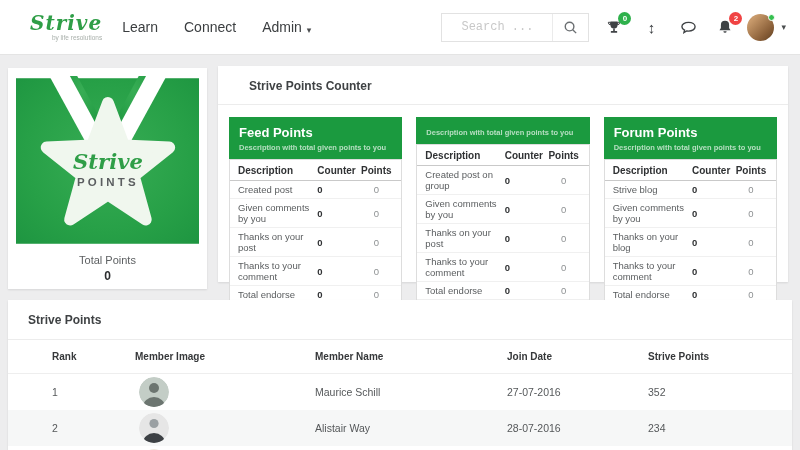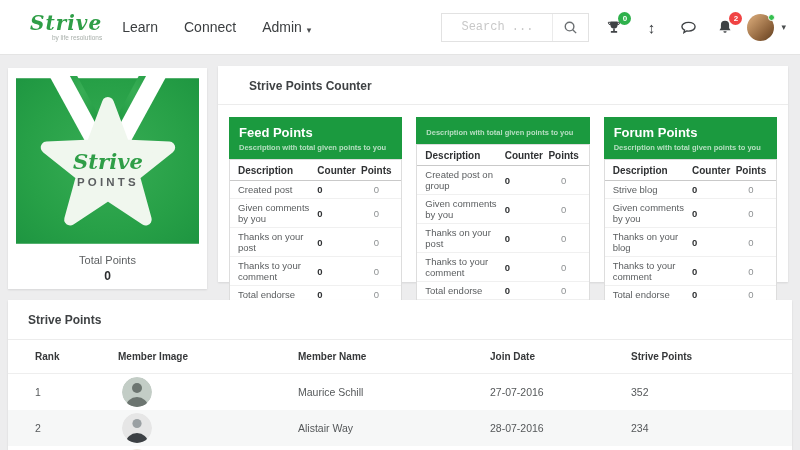--- a/index.html
+++ b/index.html
@@ -63,21 +63,21 @@
   .c-pts { width:34px; text-align:center; color:#8d9092; }
   .trow.thead .c-pts { color:#2f3133; font-weight:bold; }
   .trow.total { font-weight:bold; color:#2f3133; border-bottom:none; padding-top:4px; }
   .trow.total .c-pts { color:#1f9c41; font-weight:bold; }
 
   
   .leaderboard { position:absolute; left:8px; top:300px; width:784px; height:160px; background:#fff;
                  box-shadow:0 1px 2px rgba(0,0,0,.10); }
   .lb-title { font-size:12px; font-weight:bold; color:#3f4244; padding:13px 20px 12px; border-bottom:1px solid #ececec; }
   .lb-head, .lb-row { display:grid; grid-template-columns:83px 180px 192px 141px 1fr;
-                      padding-left:27px; align-items:center; }
+                      padding-left:44px; align-items:center; }
   .lb-head { height:34px; font-size:10px; font-weight:bold; color:#36383a; border-bottom:1px solid #eeeeee; }
   .lb-row { height:36px; font-size:10.5px; color:#55585a; }
   .lb-row.alt { background:#f6f7f7; }
   .pavatar { width:30px; height:30px; border-radius:50%; overflow:hidden; display:block; margin-left:4px; }
 </style>
 </head>
 <body>
 
 <div class="topbar">
   <div class="logo">

